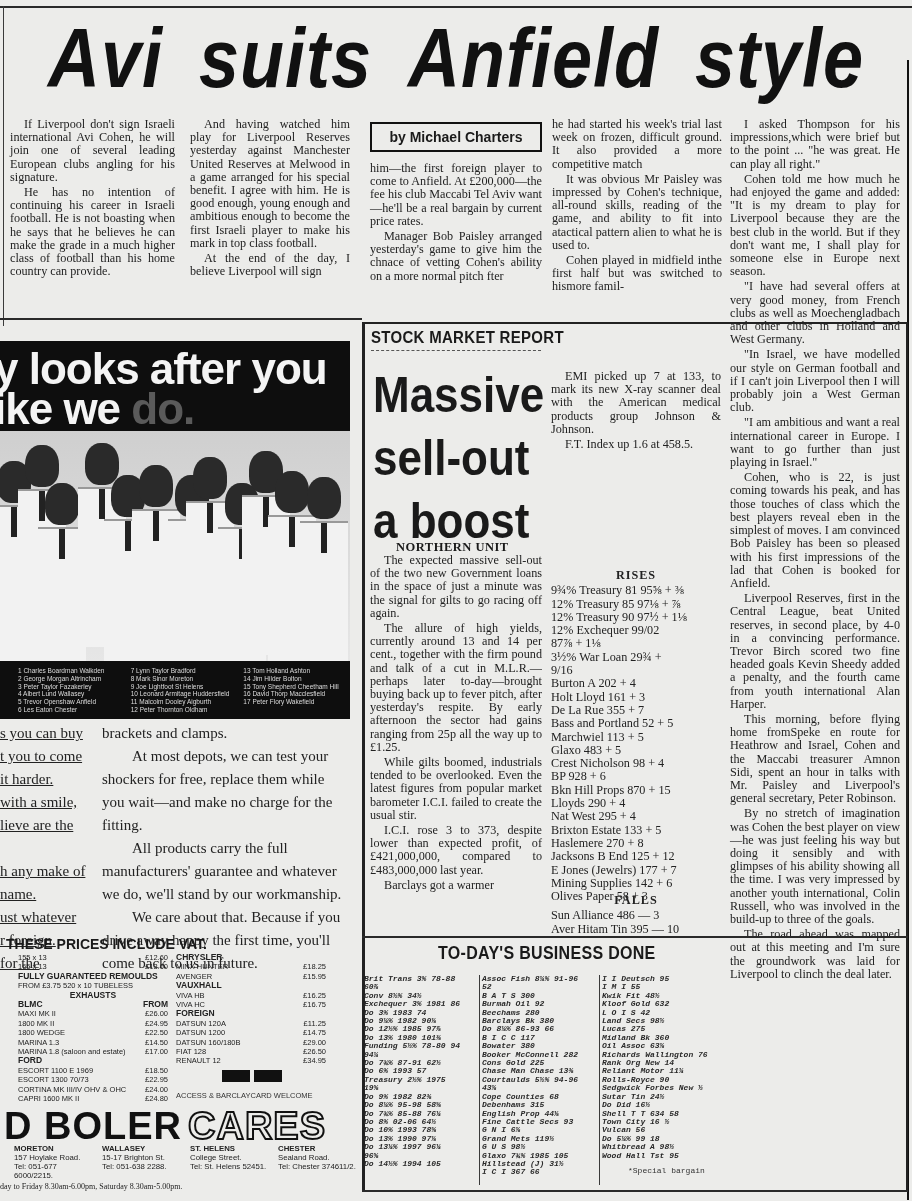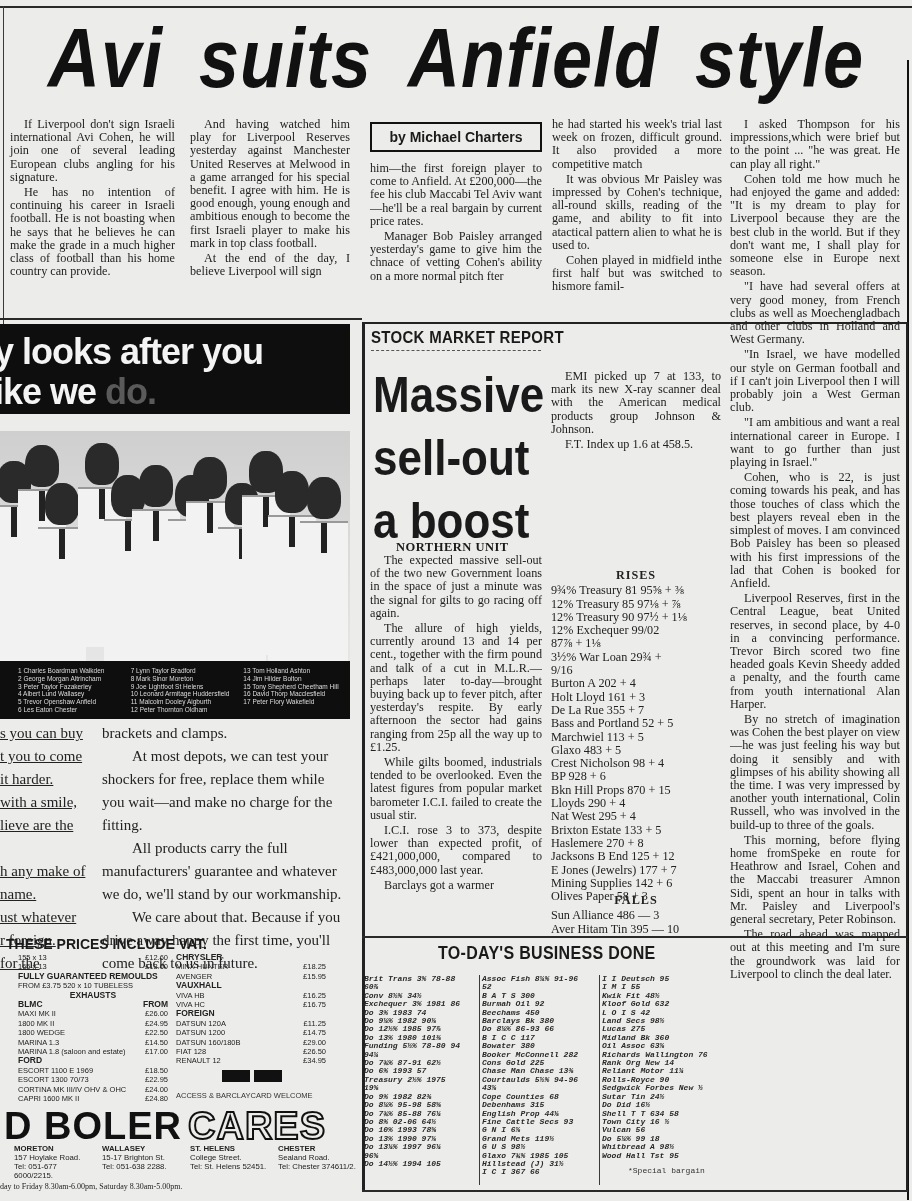--- a/index.html
+++ b/index.html
@@ -17,22 +17,22 @@
   }
   .headline span { margin: 0 18px; }
   .col { position: absolute; font-size: 12.2px; line-height: 13.2px; text-align: justify; color: #222; }
   .col p { text-indent: 14px; margin-bottom: 2px; }
   .byline-box {
     position: absolute; left: 370px; top: 122px; width: 172px; height: 30px;
     border: 2px solid #111; display: flex; align-items: center; justify-content: center;
     font-family: "Liberation Sans", sans-serif; font-weight: 700; font-size: 14px;
   }
   
-  .ad-banner { position: absolute; left: 0; top: 324px; width: 350px; height: 90px; background: #0e0e0e; color: #f4f4f4;
-    font-family: "Liberation Sans", sans-serif; font-weight: 700; font-size: 36px; line-height: 40px; padding: 8px 0 0 0; letter-spacing: -1px; overflow: hidden; }
+  .ad-banner { position: absolute; left: 0; top: 341px; width: 350px; height: 90px; background: #0e0e0e; color: #f4f4f4;
+    font-family: "Liberation Sans", sans-serif; font-weight: 700; font-size: 44px; line-height: 40px; padding: 8px 0 0 0; letter-spacing: -1px; overflow: hidden; }
   .ad-banner div { white-space: nowrap; margin-left: -6px; }
   .ad-banner .faded { color: #5a5a5a; }
   .ad-photo { position: absolute; left: 0; top: 431px; width: 350px; height: 230px; background: linear-gradient(#cfcfcf, #e6e6e6); overflow: hidden; }
   .fitter { position: absolute; width: 48px; }
   .fitter .head { width: 34px; height: 42px; background: #2a2a2a; border-radius: 45% 45% 40% 40%; margin: 0 auto; }
   .fitter .body { width: 48px; height: 160px; background: #f2f2f2; border-top: 2px solid #999; margin-top: 2px; position: relative; }
   .fitter .body::after { content: ""; position: absolute; left: 21px; top: 0; width: 6px; height: 30px; background: #222; }
   .ad-names { position: absolute; left: 0; top: 661px; width: 350px; height: 58px; background: #0e0e0e; color: #ddd;
     font-family: "Liberation Sans", sans-serif; font-size: 6.5px; line-height: 7.8px; display: flex; padding: 6px 4px 4px 18px; gap: 10px; }
   .ad-names ul { list-style: none; width: 110px; }
@@ -100,22 +100,22 @@
 </div>
 <div class="rule-v" style="left:907px;top:60px;height:1140px;background:#111;width:2px;"></div>
 <div class="col" style="left:730px;top:118px;width:170px;">
   <p>I asked Thompson for his impressions,which were brief but to the point ... "he was great. He can play all right."</p>
   <p>Cohen told me how much he had enjoyed the game and added: "It is my dream to play for Liverpool because they are the best club in the world. But if they don't want me, I shall play for someone else in Europe next season.</p>
   <p>"I have had several offers at very good money, from French clubs as well as Moechengladbach and other clubs in Holland and West Germany.</p>
   <p>"In Israel, we have modelled our style on German football and if I can't join Liverpool then I will probably join a West German club.</p>
   <p>"I am ambitious and want a real international career in Europe. I want to go further than just playing in Israel."</p>
   <p>Cohen, who is 22, is just coming towards his peak, and has those touches of class which the best players reveal eben in the simplest of moves. I am convinced Bob Paisley has been so pleased with his first impressions of the lad that Cohen is booked for Anfield.</p>
   <p>Liverpool Reserves, first in the Central League, beat United reserves, in second place, by 4-0 in a convincing performance. Trevor Birch scored two fine headed goals Kevin Sheedy added a penalty, and the fourth came from youth international Alan Harper.</p>
+  <p>This morning, before flying home fromSpeke en route for Heathrow and Israel, Cohen and the Maccabi treasurer Amnon Sidi, spent an hour in talks with Mr. Paisley and Liverpool's general secretary, Peter Robinson.</p>
   <p>By no stretch of imagination was Cohen the best player on view—he was just feeling his way but doing it sensibly and with glimpses of his ability showing all the time. I was very impressed by another youth international, Colin Russell, who was involved in the build-up to three of the goals.</p>
-  <p>This morning, before flying home fromSpeke en route for Heathrow and Israel, Cohen and the Maccabi treasurer Amnon Sidi, spent an hour in talks with Mr. Paisley and Liverpool's general secretary, Peter Robinson.</p>
   <p>The road ahead was mapped out at this meeting and I'm sure the groundwork was laid for Liverpool to clinch the deal later.</p>
 </div>
 
 <div class="rule-h" style="left:0;top:318px;width:362px;"></div>
 
 <div class="ad-banner">
   <div>y looks after you</div>
   <div><span>ike we </span><span class="faded">do.</span></div>
 </div>
 <div class="ad-photo">
@@ -443,21 +443,21 @@
     <div>Do 13¼% 1997 96¼</div>
     <div>  96⅝</div>
     <div>Do 14½% 1994 105</div>
   </div>
 <div class="rule-v" style="left:479px;top:975px;height:210px;"></div>
 <div class="tbd-col" id="tbd2" style="left:482px;">
     <div>Assoc Fish 8¼% 91-96</div>
     <div>  52</div>
     <div>B A T S 300</div>
     <div>Burmah Oil 92</div>
-    <div>Beechams 450</div>
+    <div>Beechams 280</div>
     <div>Barclays Bk 380</div>
     <div>Do 8¼% 86-93 66</div>
     <div>B I C C 117</div>
     <div>Bowater 380</div>
     <div>Booker McConnell 282</div>
     <div>Cons Gold 225</div>
     <div>Chase Man Chase 13⅜</div>
     <div>Courtaulds 5½% 94-96</div>
     <div>  43⅛</div>
     <div>Cope Counties 68</div>

